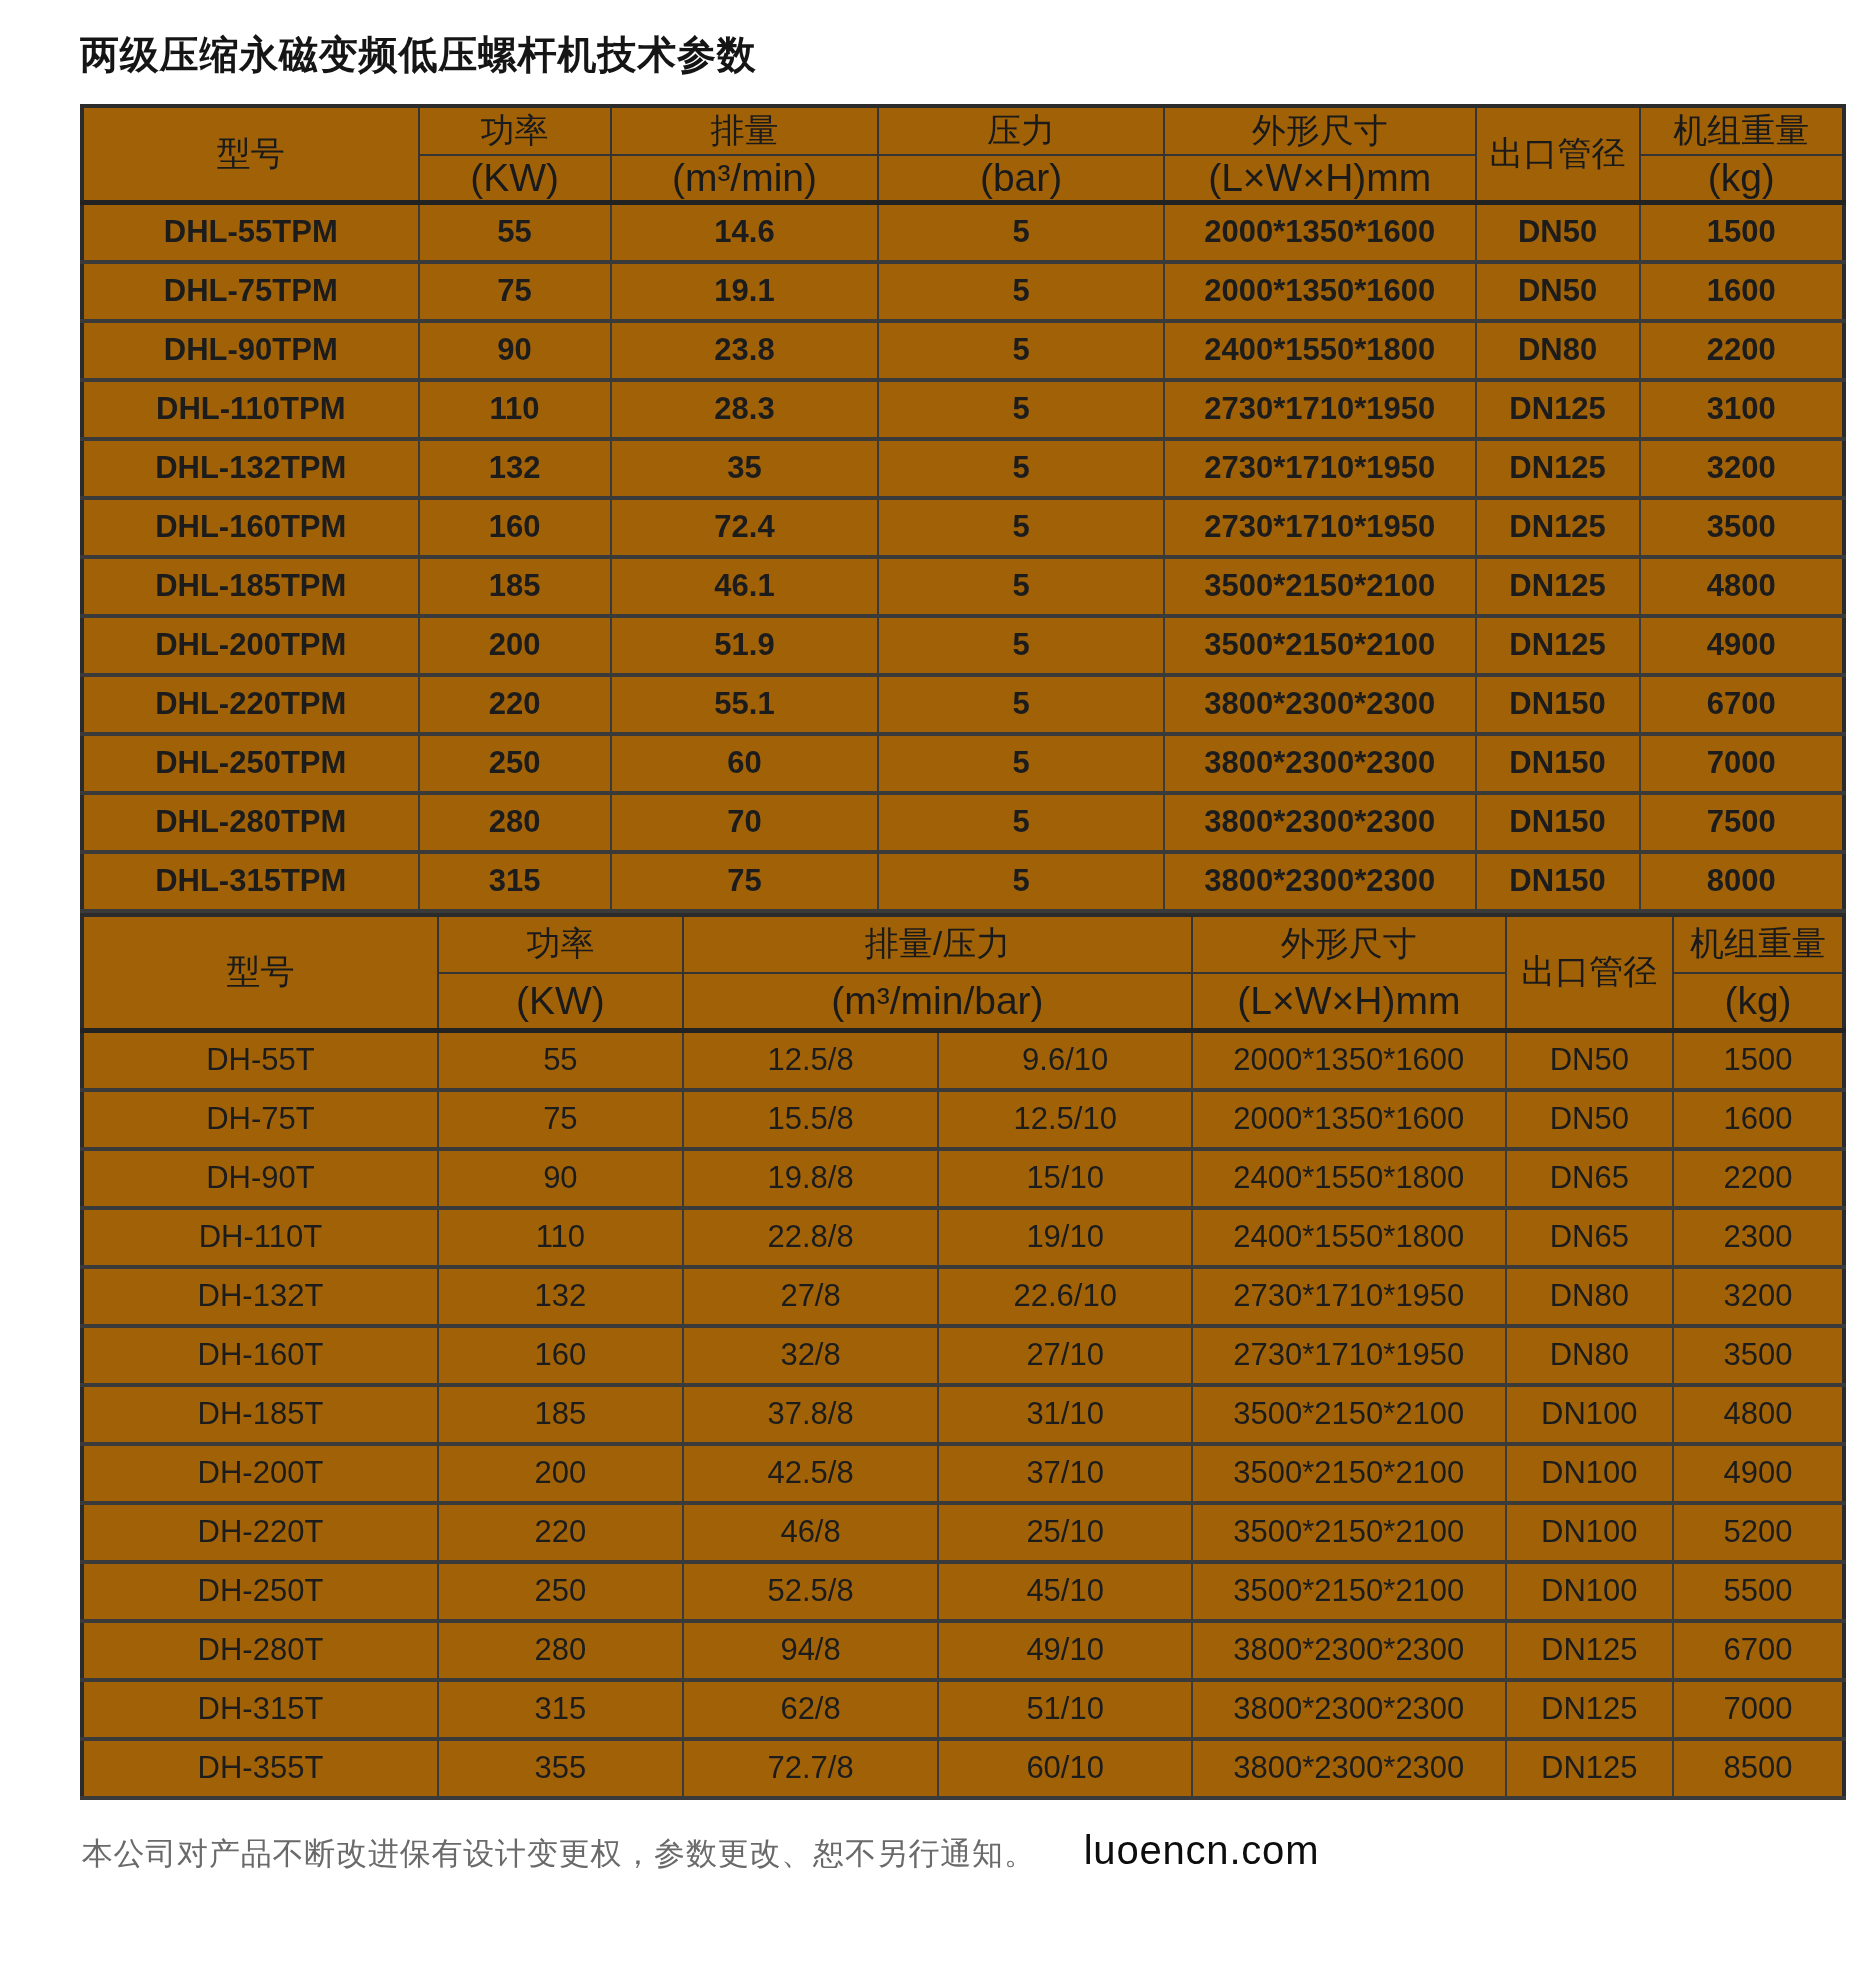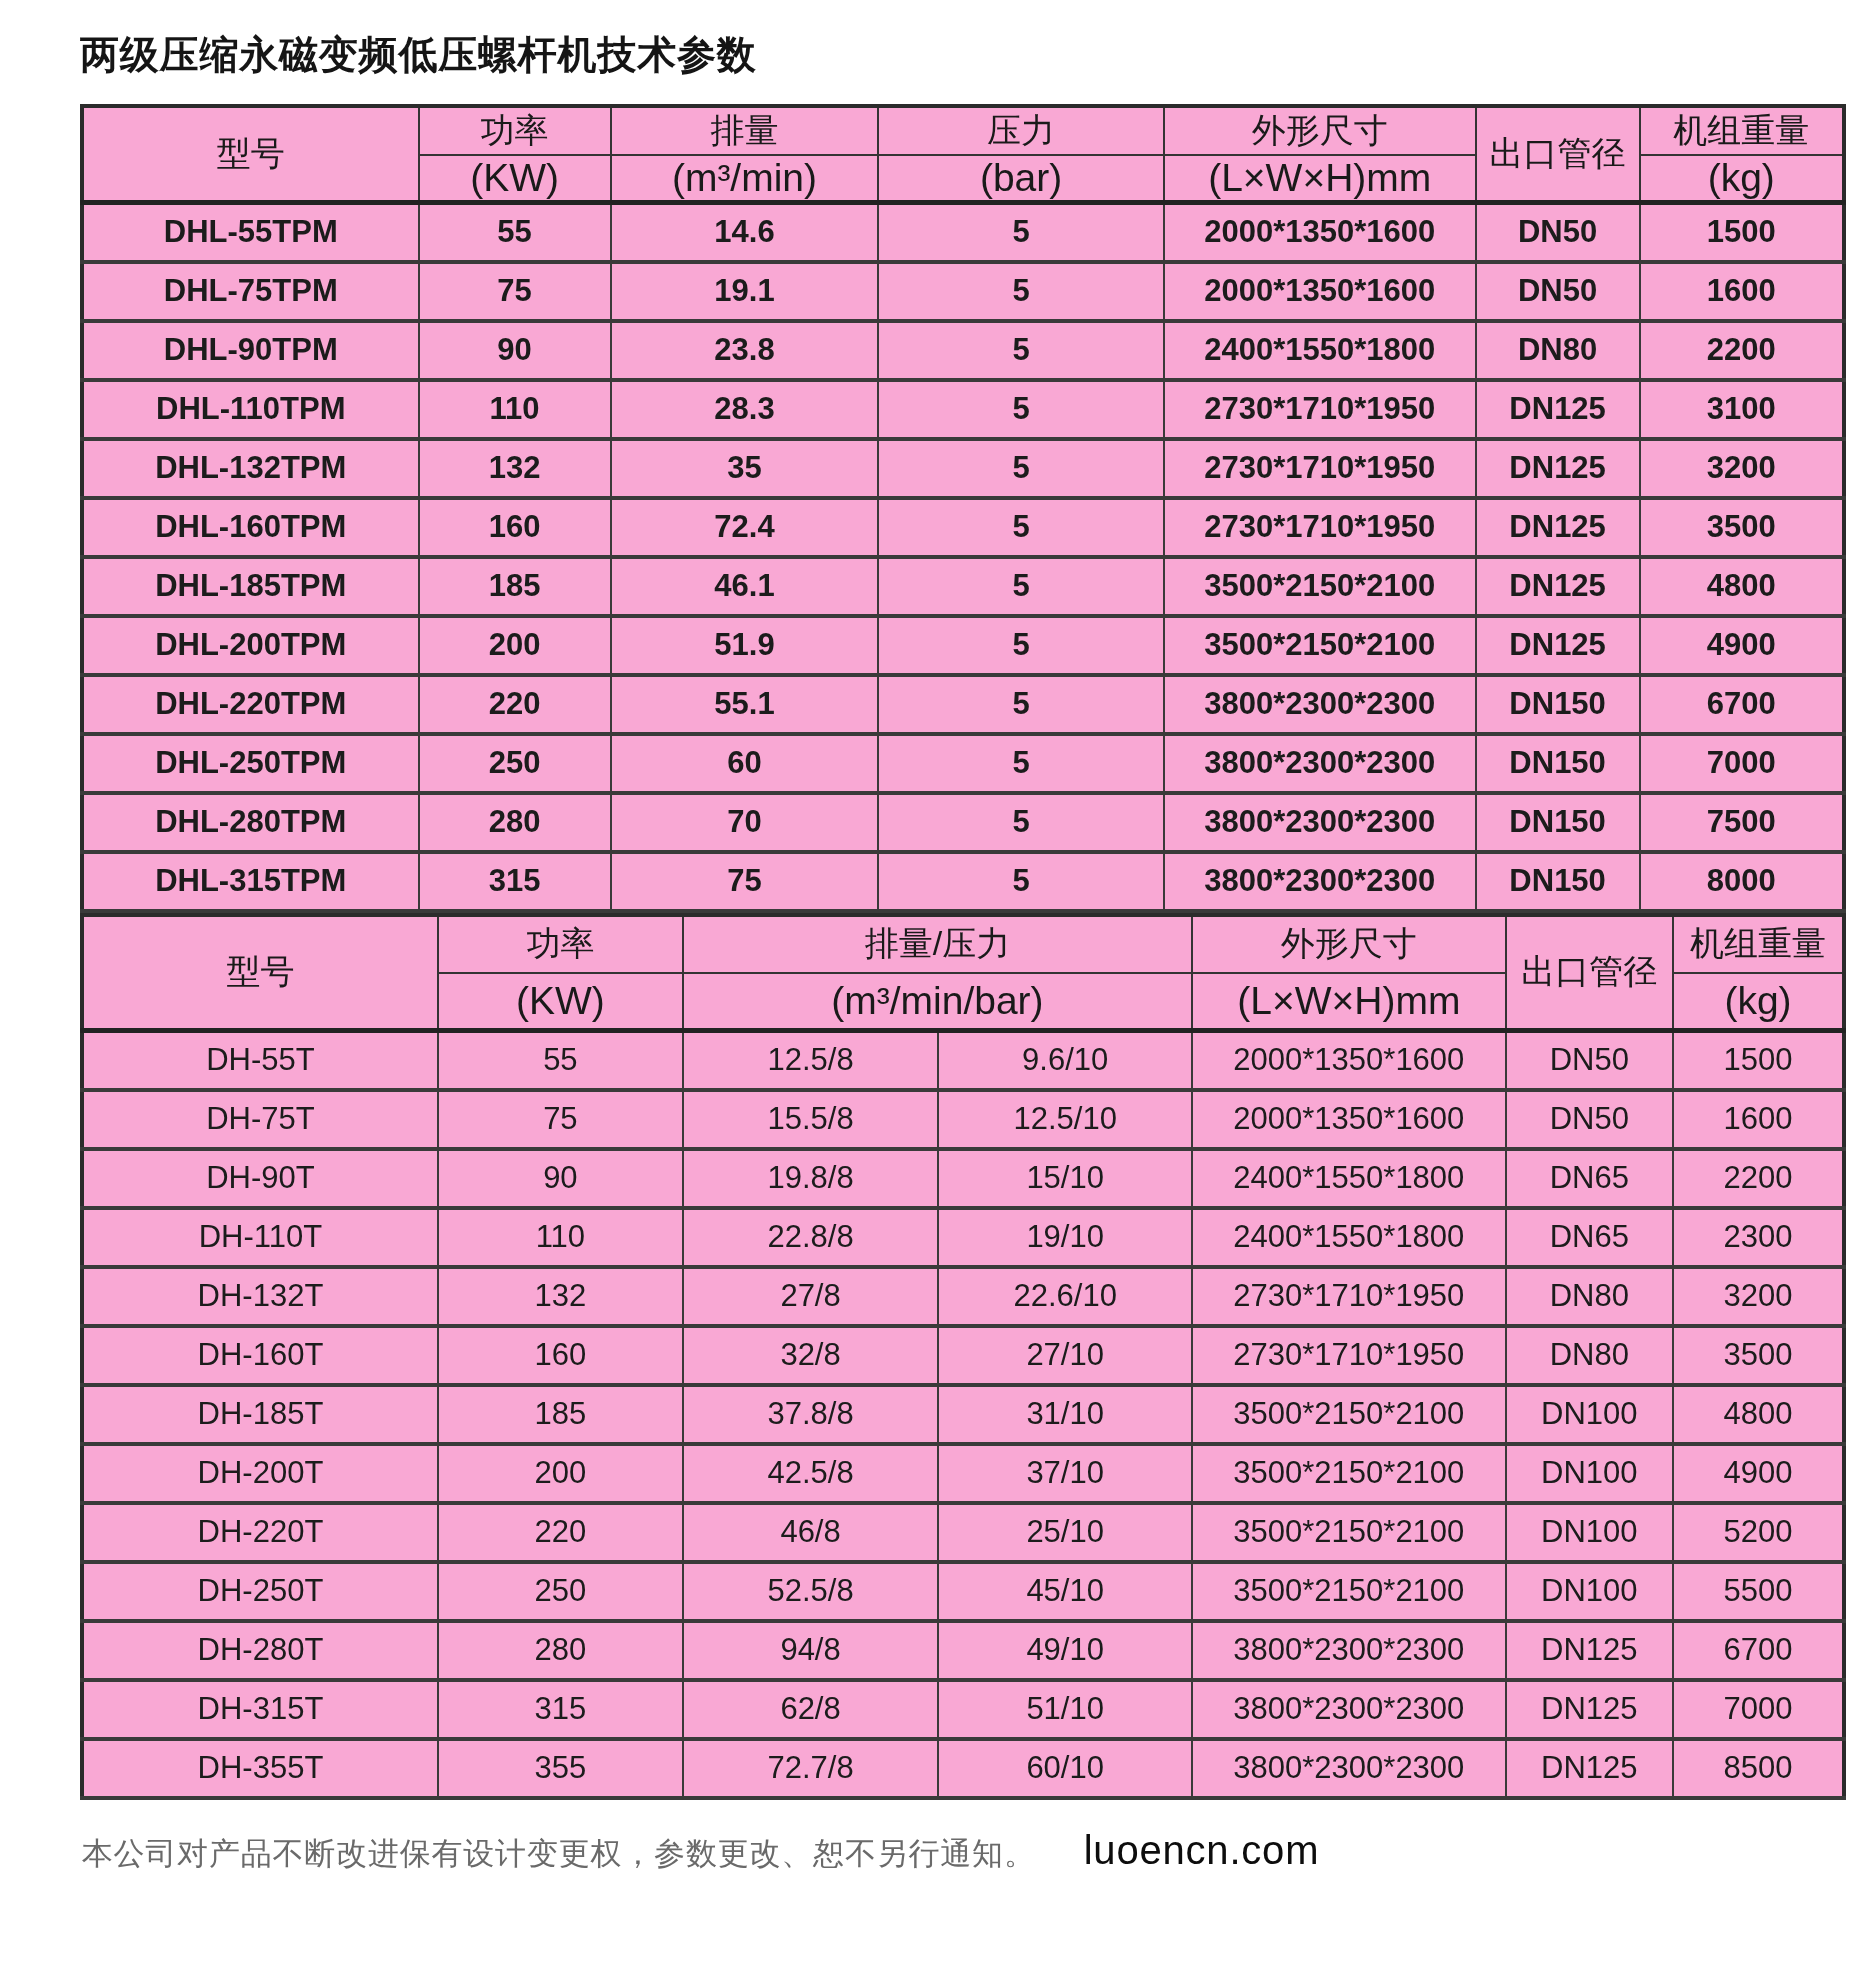--- a/index.html
+++ b/index.html
@@ -27,21 +27,21 @@
     letter-spacing: 0.8px;
     margin: 0;
   }
   .title-1 { padding: 11.6px 0 21.5px 0; }
   .title-2 { padding: 40px 0 31px 0; }
 
   table.spec {
     border-collapse: collapse;
     table-layout: fixed;
     width: 1766px;
-    background: #f9a8d4;
+    background: #a16207;
     border: 4.1px solid #2b2b2b;
   }
   table.spec th, table.spec td {
     text-align: center;
     vertical-align: middle;
     padding: 0;
     overflow: hidden;
     white-space: nowrap;
   }
   table.spec th {

